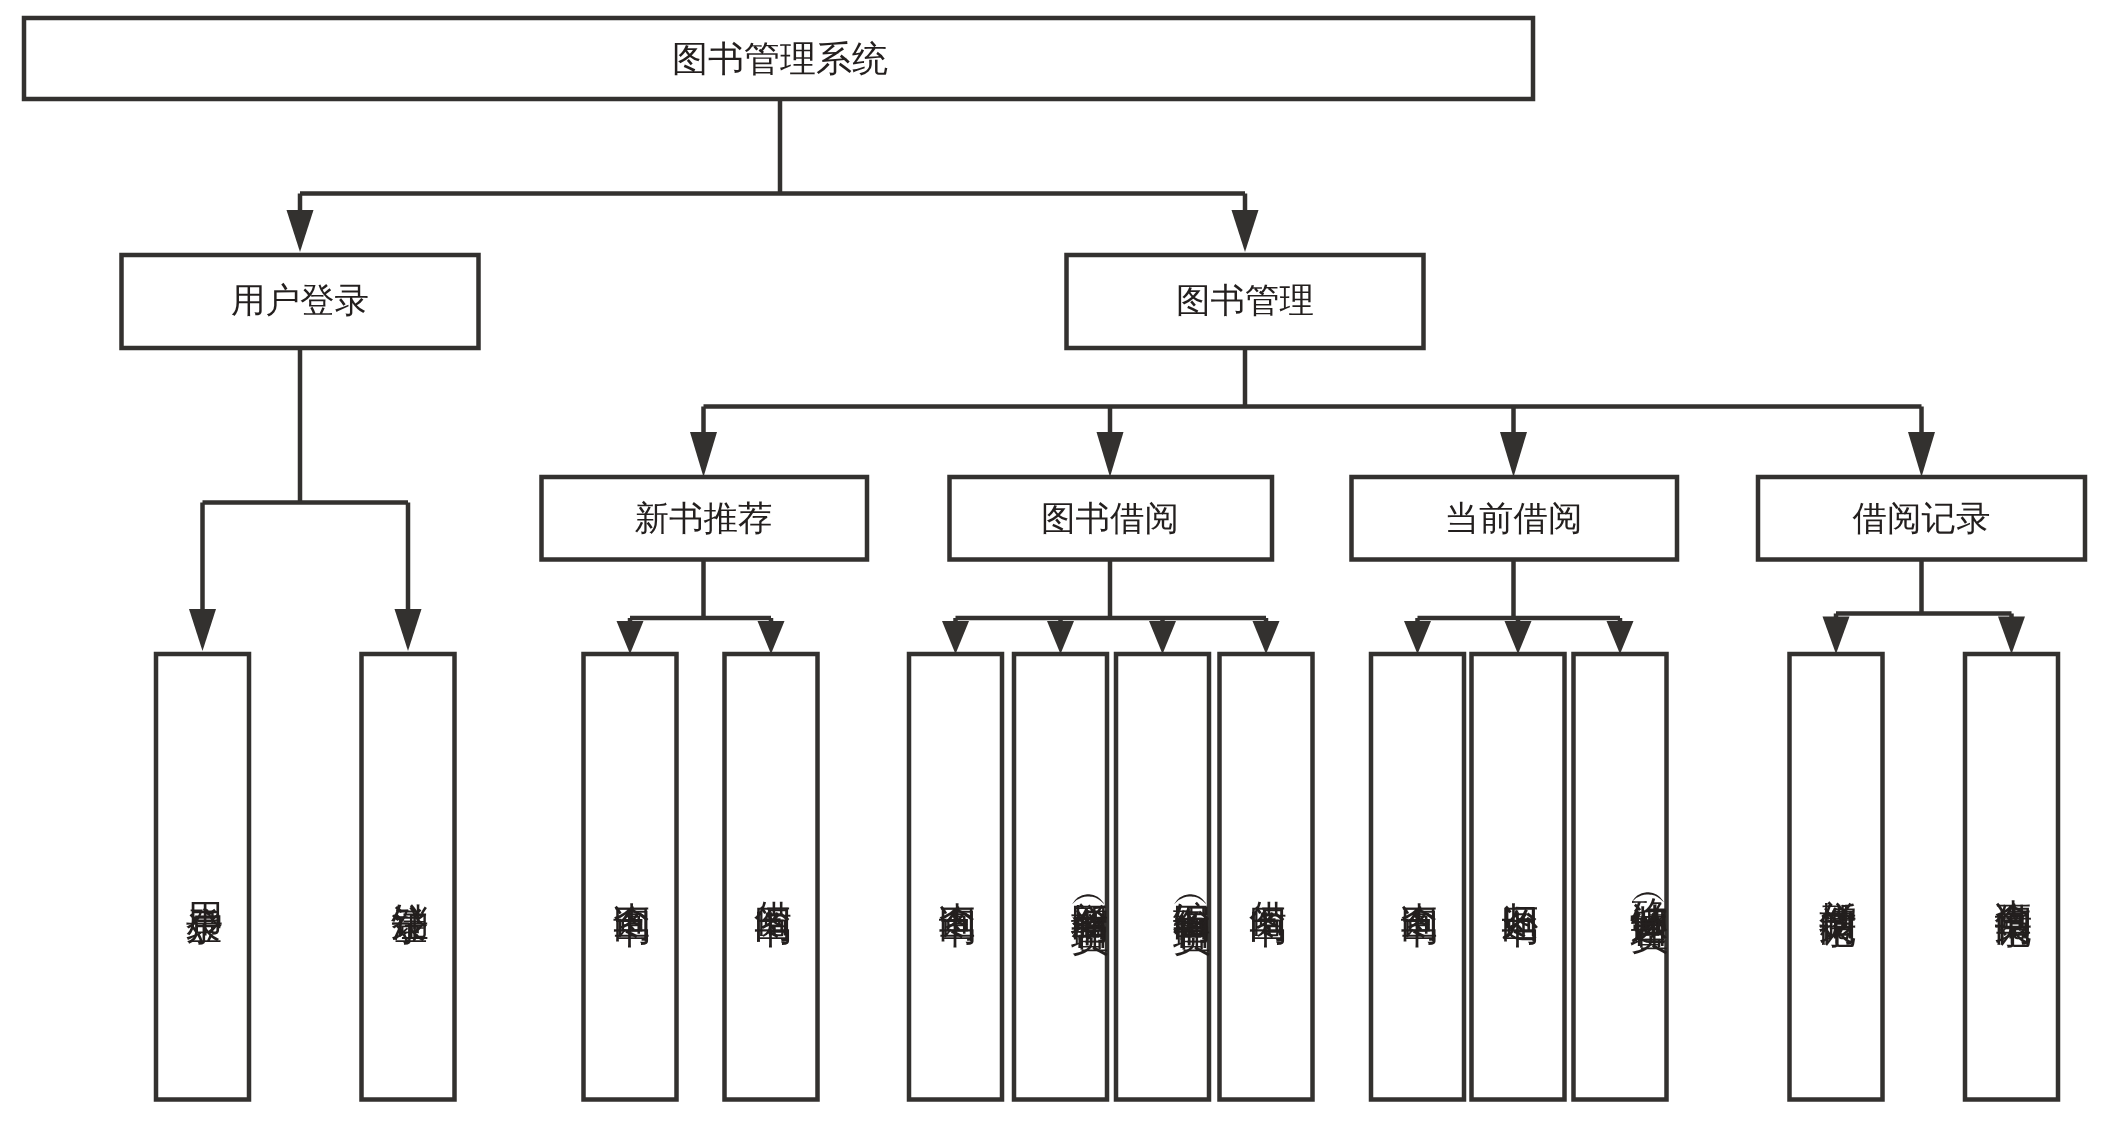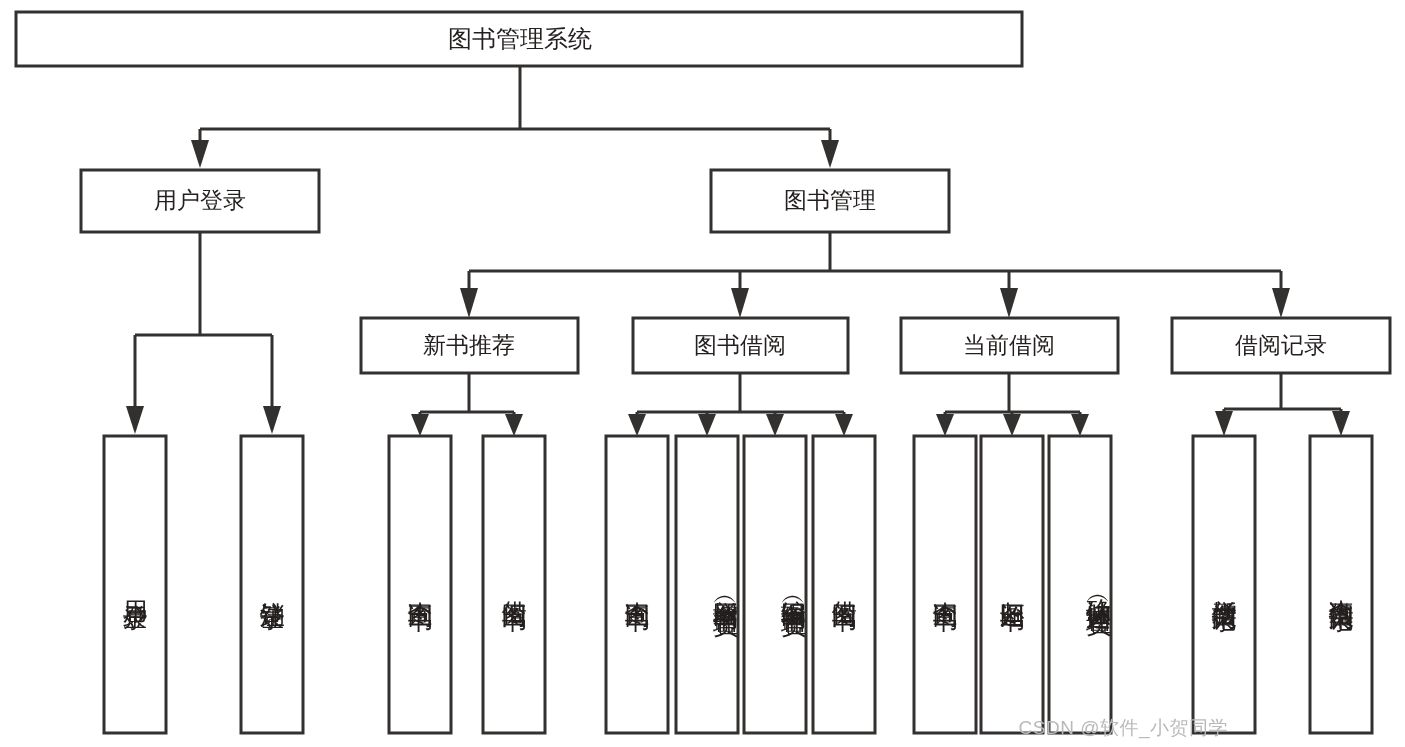--- a/index.html
+++ b/index.html
@@ -205,14 +205,13 @@
   <div class="vlabel" style="left:744px; top:436px; width:62px; height:297px; align-items:flex-start; padding-top:8px; box-sizing:border-box;">编辑图书（管理员）</div>
   <div class="vlabel" style="left:813px; top:436px; width:62px; height:297px;">借阅图书</div>
 
   <div class="vlabel" style="left:914px; top:436px; width:62px; height:297px;">查询图书</div>
   <div class="vlabel" style="left:981px; top:436px; width:62px; height:297px;">归还图书</div>
   <div class="vlabel" style="left:1049px; top:436px; width:62px; height:297px; align-items:flex-start; padding-top:6px; box-sizing:border-box;">确认归还（管理员）</div>
 
   <div class="vlabel" style="left:1193px; top:436px; width:62px; height:297px;">新增借阅记录</div>
   <div class="vlabel" style="left:1310px; top:436px; width:62px; height:297px;">查询借阅记录</div>
 
-  <div class="watermark">CSDN @软件_小贺同学</div>
 </div>
 
 </body></html>

